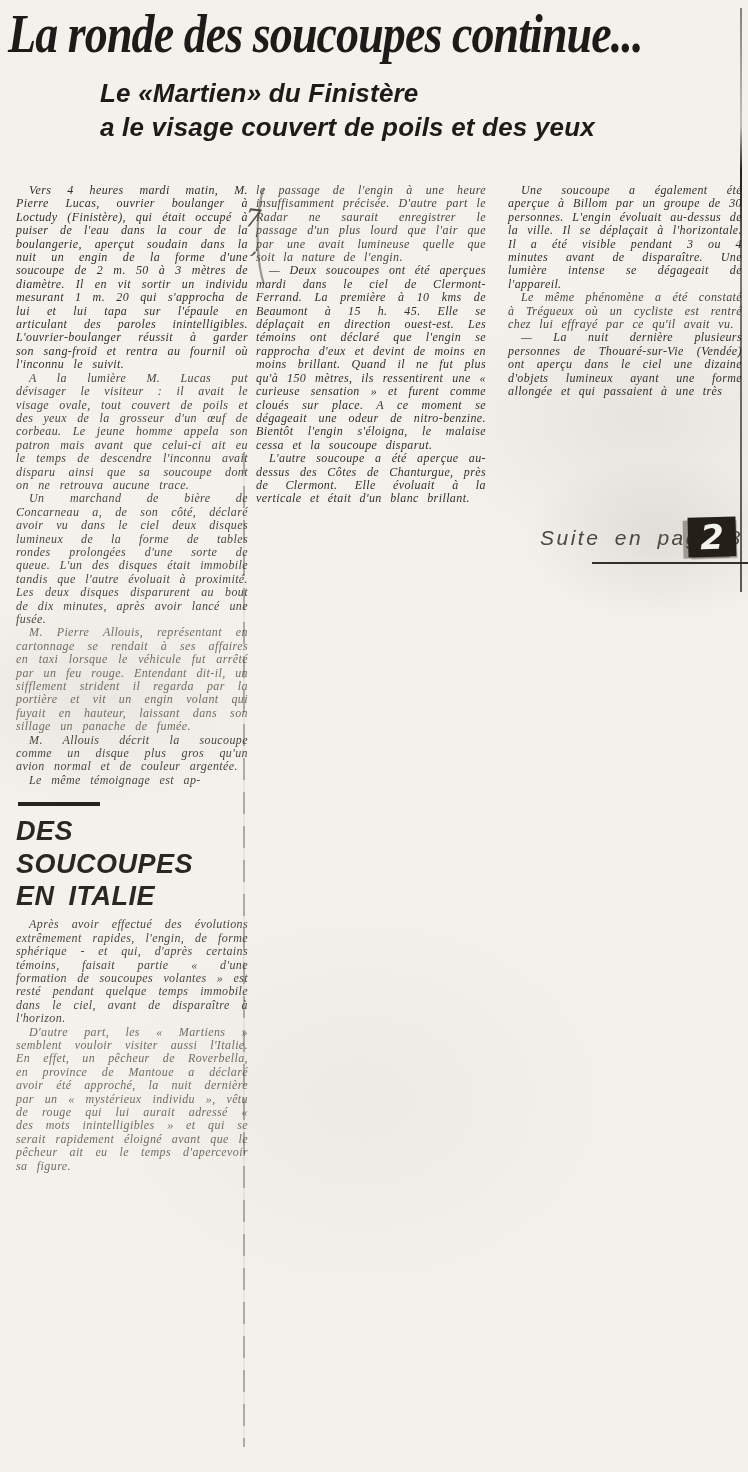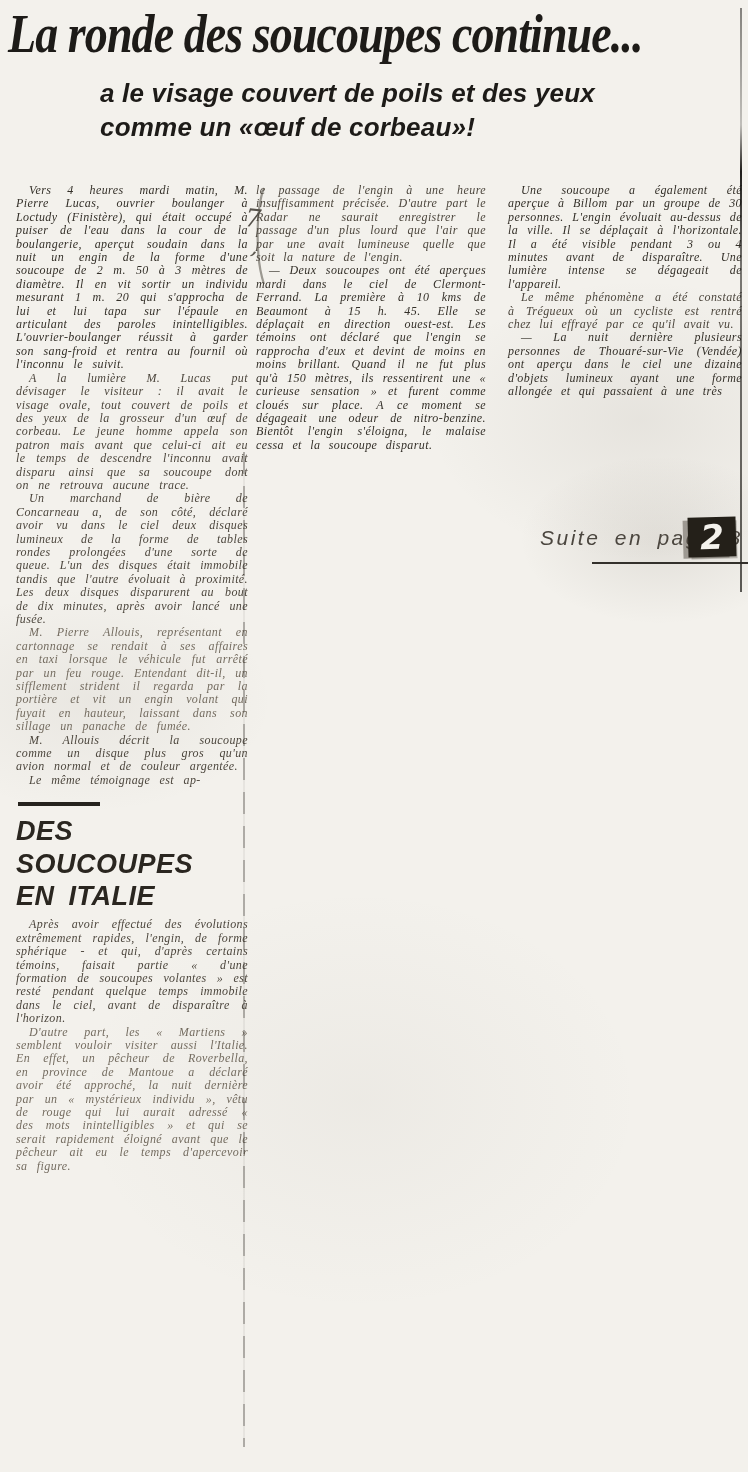--- a/index.html
+++ b/index.html
@@ -81,22 +81,22 @@
   .margin-bracket{position:absolute;left:253px;top:186px;}
 </style>
 </head>
 <body>
 
 <div class="page">
 
   <h1 class="headline">La ronde des soucoupes continue...</h1>
 
   <div class="subhead">
+    <div>Le «Martien» du Finistère</div>
     <div>a le visage couvert de poils et des yeux</div>
-    <div>comme un «œuf de corbeau»!</div>
   </div>
 
   <div class="col col1">
     <p class="f1">Vers 4 heures mardi matin, M. Pierre Lucas, ouvrier boulanger à Loctudy (Finistère), qui était occupé à puiser de l'eau dans la cour de la boulangerie, aperçut soudain dans la nuit un engin de la forme d'une soucoupe de 2 m. 50 à 3 mètres de diamètre. Il en vit sortir un individu mesurant 1 m. 20 qui s'approcha de lui et lui tapa sur l'épaule en articulant des paroles inintelligibles. L'ouvrier-boulanger réussit à garder son sang-froid et rentra au fournil où l'inconnu le suivit.</p>
     <p class="f2">A la lumière M. Lucas put dévisager le visiteur : il avait le visage ovale, tout couvert de poils et des yeux de la grosseur d'un œuf de corbeau. Le jeune homme appela son patron mais avant que celui-ci ait eu le temps de descendre l'inconnu avait disparu ainsi que sa soucoupe dont on ne retrouva aucune trace.</p>
     <p class="f2">Un marchand de bière de Concarneau a, de son côté, déclaré avoir vu dans le ciel deux disques lumineux de la forme de tables rondes prolongées d'une sorte de queue. L'un des disques était immobile tandis que l'autre évoluait à proximité. Les deux disques disparurent au bout de dix minutes, après avoir lancé une fusée.</p>
     <p class="f3">M. Pierre Allouis, représentant en cartonnage se rendait à ses affaires en taxi lorsque le véhicule fut arrêté par un feu rouge. Entendant dit-il, un sifflement strident il regarda par la portière et vit un engin volant qui fuyait en hauteur, laissant dans son sillage un panache de fumée.</p>
     <p class="f2">M. Allouis décrit la soucoupe comme un disque plus gros qu'un avion normal et de couleur argentée.</p>
     <p class="f2">Le même témoignage est ap-</p>
 
@@ -105,20 +105,21 @@
       <span>DES SOUCOUPES</span>
       <span>EN ITALIE</span>
     </h2>
     <p class="f2">Après avoir effectué des évolutions extrêmement rapides, l'engin, de forme sphérique - et qui, d'après certains témoins, faisait partie « d'une formation de soucoupes volantes » est resté pendant quelque temps immobile dans le ciel, avant de disparaître à l'horizon.</p>
     <p class="f3">D'autre part, les « Martiens » semblent vouloir visiter aussi l'Italie. En effet, un pêcheur de Roverbella, en province de Mantoue a déclaré avoir été approché, la nuit dernière par un « mystérieux individu », vêtu de rouge qui lui aurait adressé « des mots inintelligibles » et qui se serait rapidement éloigné avant que le pêcheur ait eu le temps d'apercevoir sa figure.</p>
   </div>
 
   <div class="col col2">
     <p class="f2 noindent">le passage de l'engin à une heure insuffisamment précisée. D'autre part le Radar ne saurait enregistrer le passage d'un plus lourd que l'air que par une avait lumineuse quelle que soit la nature de l'engin.</p>
     <p class="f1">— Deux soucoupes ont été aperçues mardi dans le ciel de Clermont-Ferrand. La première à 10 kms de Beaumont à 15 h. 45. Elle se déplaçait en direction ouest-est. Les témoins ont déclaré que l'engin se rapprocha d'eux et devint de moins en moins brillant. Quand il ne fut plus qu'à 150 mètres, ils ressentirent une « curieuse sensation » et furent comme cloués sur place. A ce moment se dégageait une odeur de nitro-benzine. Bientôt l'engin s'éloigna, le malaise cessa et la soucoupe disparut.</p>
+    <p class="f1">L'autre soucoupe a été aperçue au-dessus des Côtes de Chanturgue, près de Clermont. Elle évoluait à la verticale et était d'un blanc brillant.</p>
   </div>
 
   <div class="col col3">
     <p class="f1">Une soucoupe a également été aperçue à Billom par un groupe de 30 personnes. L'engin évoluait au-dessus de la ville. Il se déplaçait à l'horizontale. Il a été visible pendant 3 ou 4 minutes avant de disparaître. Une lumière intense se dégageait de l'appareil.</p>
     <p class="f2">Le même phénomène a été constaté à Trégueux où un cycliste est rentré chez lui effrayé par ce qu'il avait vu.</p>
     <p class="f1">— La nuit dernière plusieurs personnes de Thouaré-sur-Vie (Vendée) ont aperçu dans le ciel une dizaine d'objets lumineux ayant une forme allongée et qui passaient à une très</p>
   </div>
 
   <div class="suite">Suite en page 8</div>
   <div class="page-badge">2</div>

